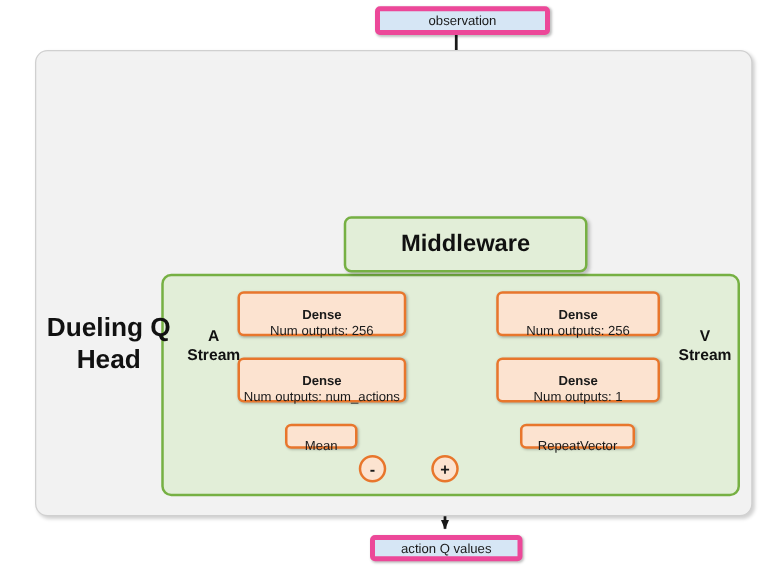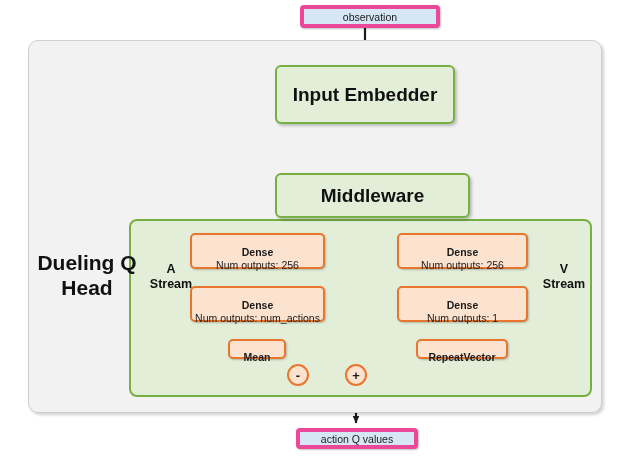--- a/index.html
+++ b/index.html
@@ -88,21 +88,21 @@
     font-weight: bold;
     line-height: 13px;
     margin-top: 16px;
   }
   .node-orange .line2 {
     font-size: 10.5px;
     line-height: 13px;
   }
   .node-orange.single .line1 {
     font-size: 10.5px;
-    font-weight: bold;
+    font-weight: normal;
   }
 
   
   .op-circle {
     position: absolute;
     width: 22px;
     height: 22px;
     border-radius: 50%;
     background: #fce3d0;
     border: 2px solid #e8762c;
@@ -193,23 +193,20 @@
 
   <div class="label label-stream" style="left:533px; top:262px;">
     <div>V</div>
     <div>Stream</div>
   </div>
 
   <div class="node node-blue" style="left:300px; top:5px; width:140px; height:23px;">
     <span>observation</span>
   </div>
 
-  <div class="node node-green" style="left:275px; top:65px; width:180px; height:59px;">
-    <span>Input Embedder</span>
-  </div>
 
   <div class="node node-green" style="left:275px; top:156px; width:195px; height:45px;margin-top:17px;">
     <span>Middleware</span>
   </div>
 
   <div class="node node-orange" style="left:190px; top:233px; width:135px; height:36px;">
     <div class="line1">Dense</div>
     <div class="line2">Num outputs: 256</div>
   </div>
 

